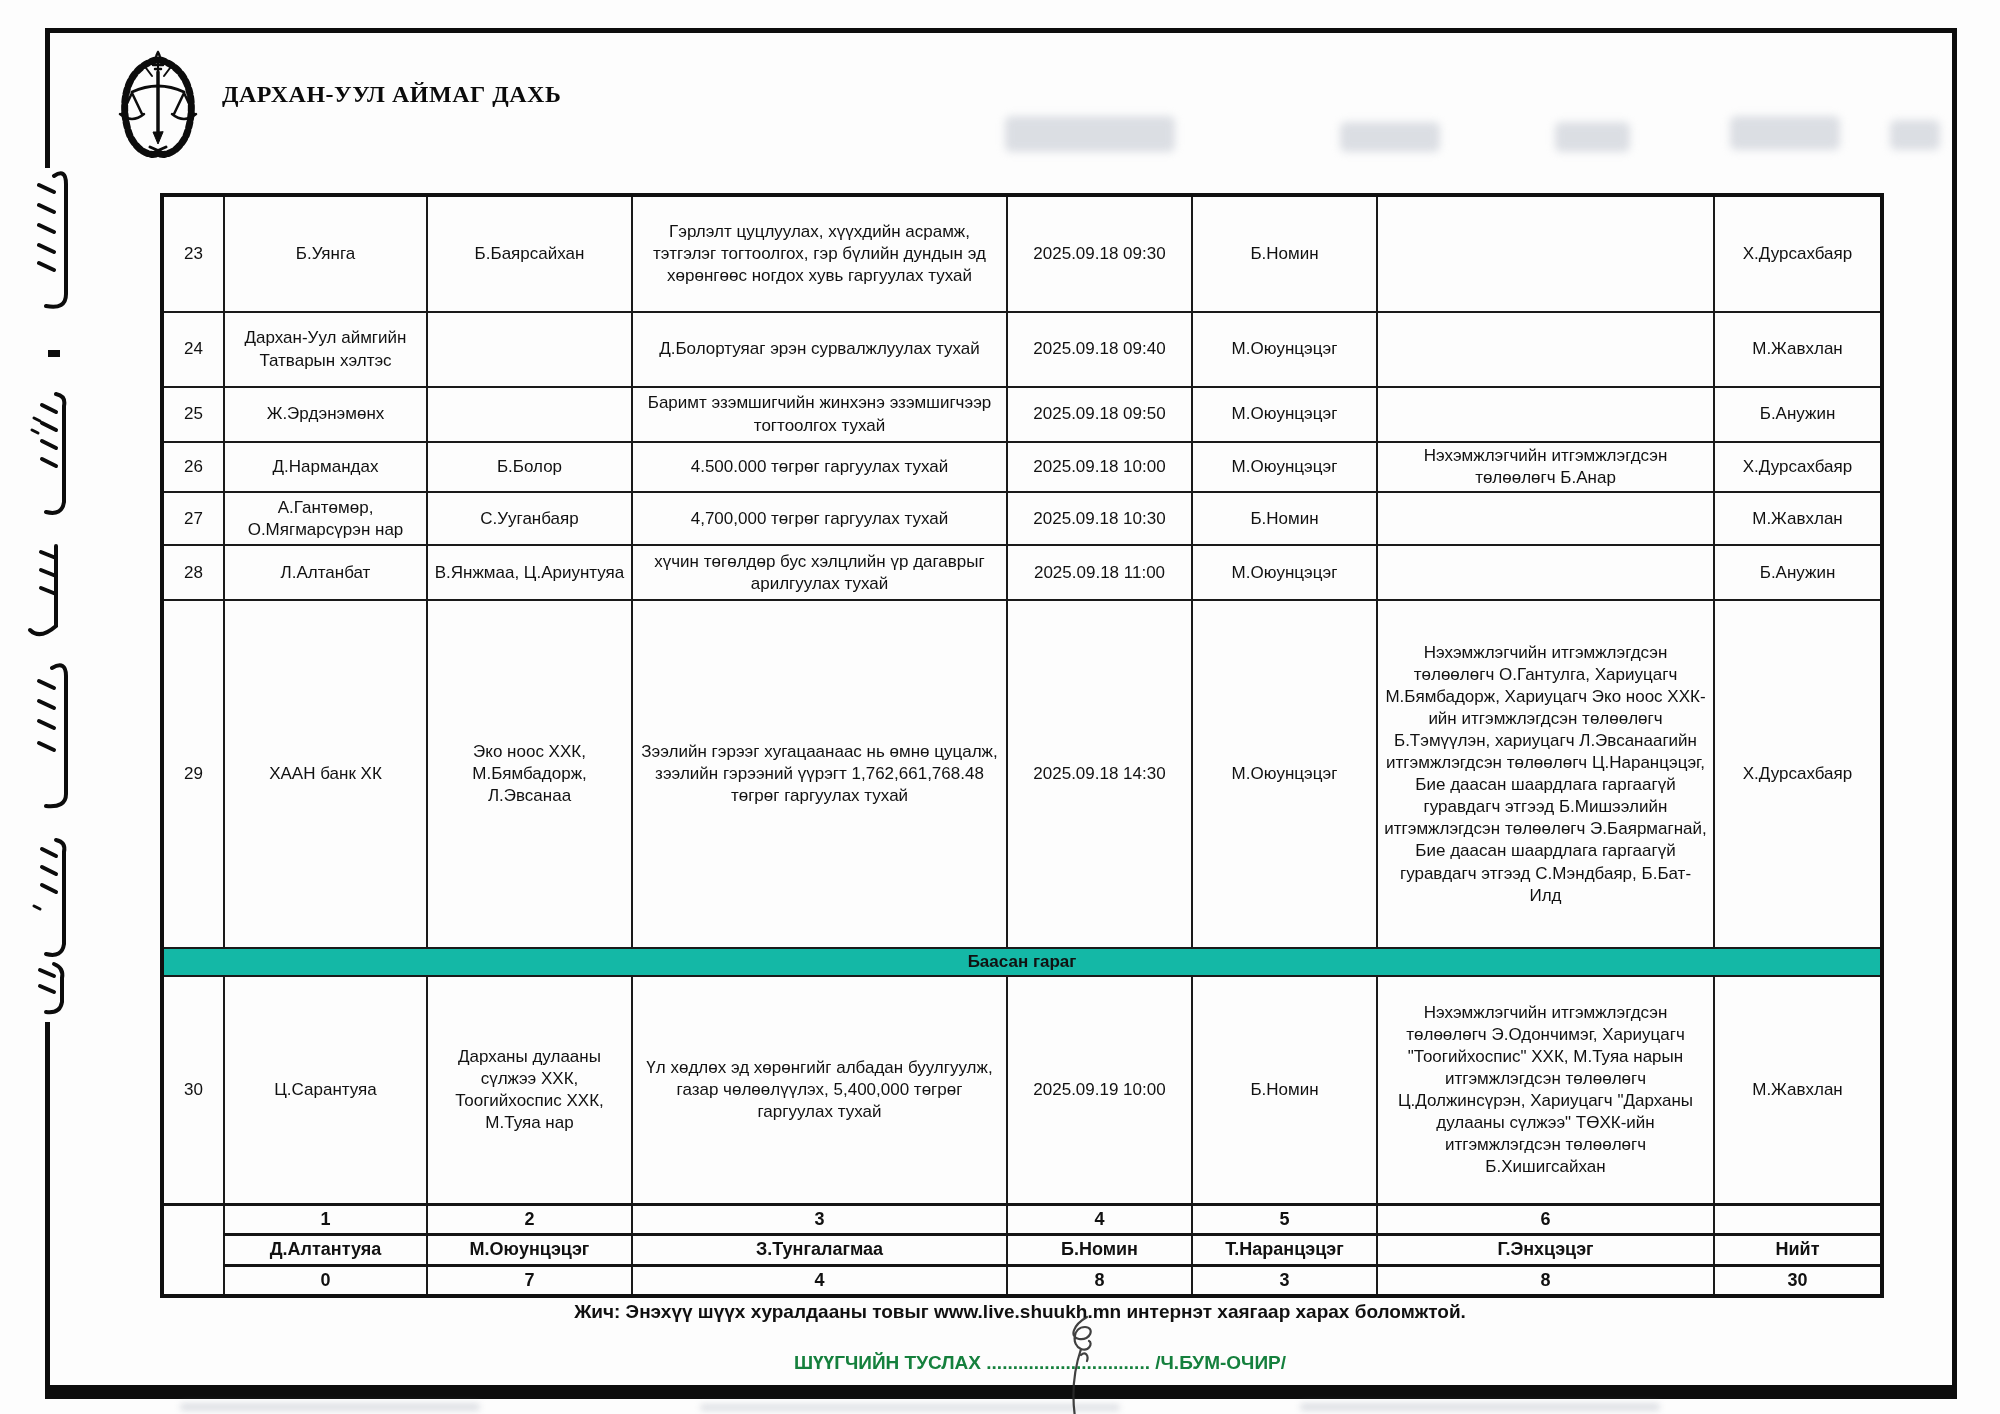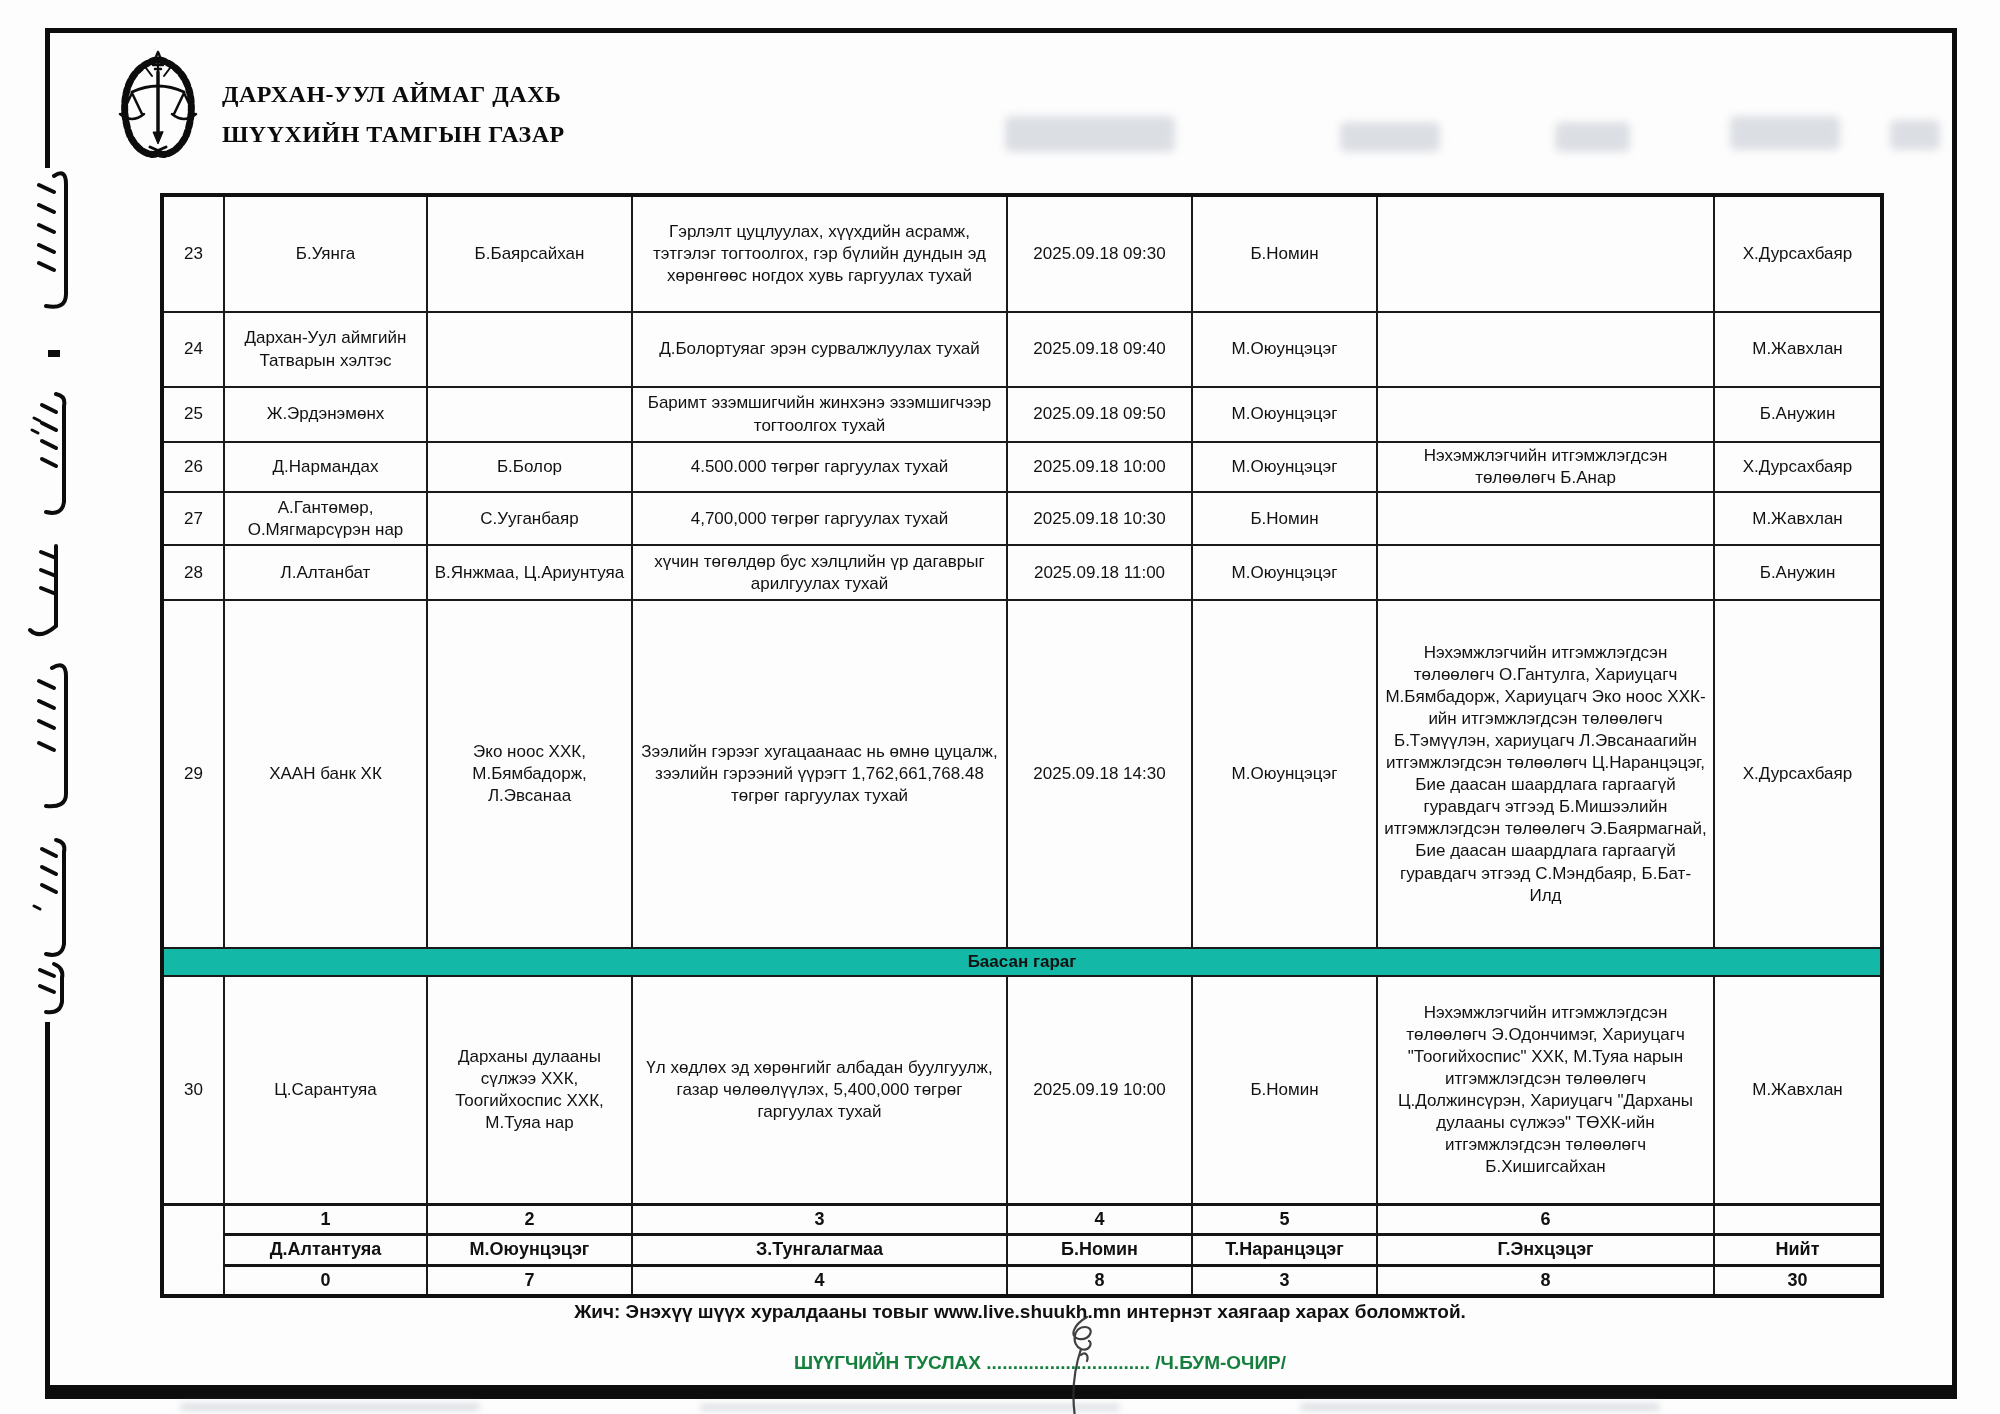--- a/index.html
+++ b/index.html
@@ -92,21 +92,20 @@
       <path d="M26,44 Q52,32 78,44" stroke-width="3"></path>
       <path d="M46,28 l-6,-8 M52,26 l0,-10 M58,28 l6,-8" stroke-width="2"></path>
       <path d="M26,45 L16,66 M26,45 L36,66" stroke-width="2.5"></path>
       <path d="M14,66 Q26,76 38,66" stroke-width="2.5"></path>
       <path d="M78,45 L68,66 M78,45 L88,66" stroke-width="2.5"></path>
       <path d="M66,66 Q78,76 90,66" stroke-width="2.5"></path>
     </g>
   </svg>
   <div class="org-title">
     <div>ДАРХАН-УУЛ АЙМАГ ДАХЬ</div>
-    <div>ШҮҮХИЙН ТАМГЫН ГАЗАР</div>
   </div>
 
   <div class="smudge" style="left:1005px;top:116px;width:170px;height:36px"></div>
   <div class="smudge" style="left:1340px;top:122px;width:100px;height:30px"></div>
   <div class="smudge" style="left:1555px;top:122px;width:75px;height:30px"></div>
   <div class="smudge" style="left:1730px;top:116px;width:110px;height:34px"></div>
   <div class="smudge" style="left:1890px;top:120px;width:50px;height:30px"></div>
 
   <table class="sched">
     <colgroup>

